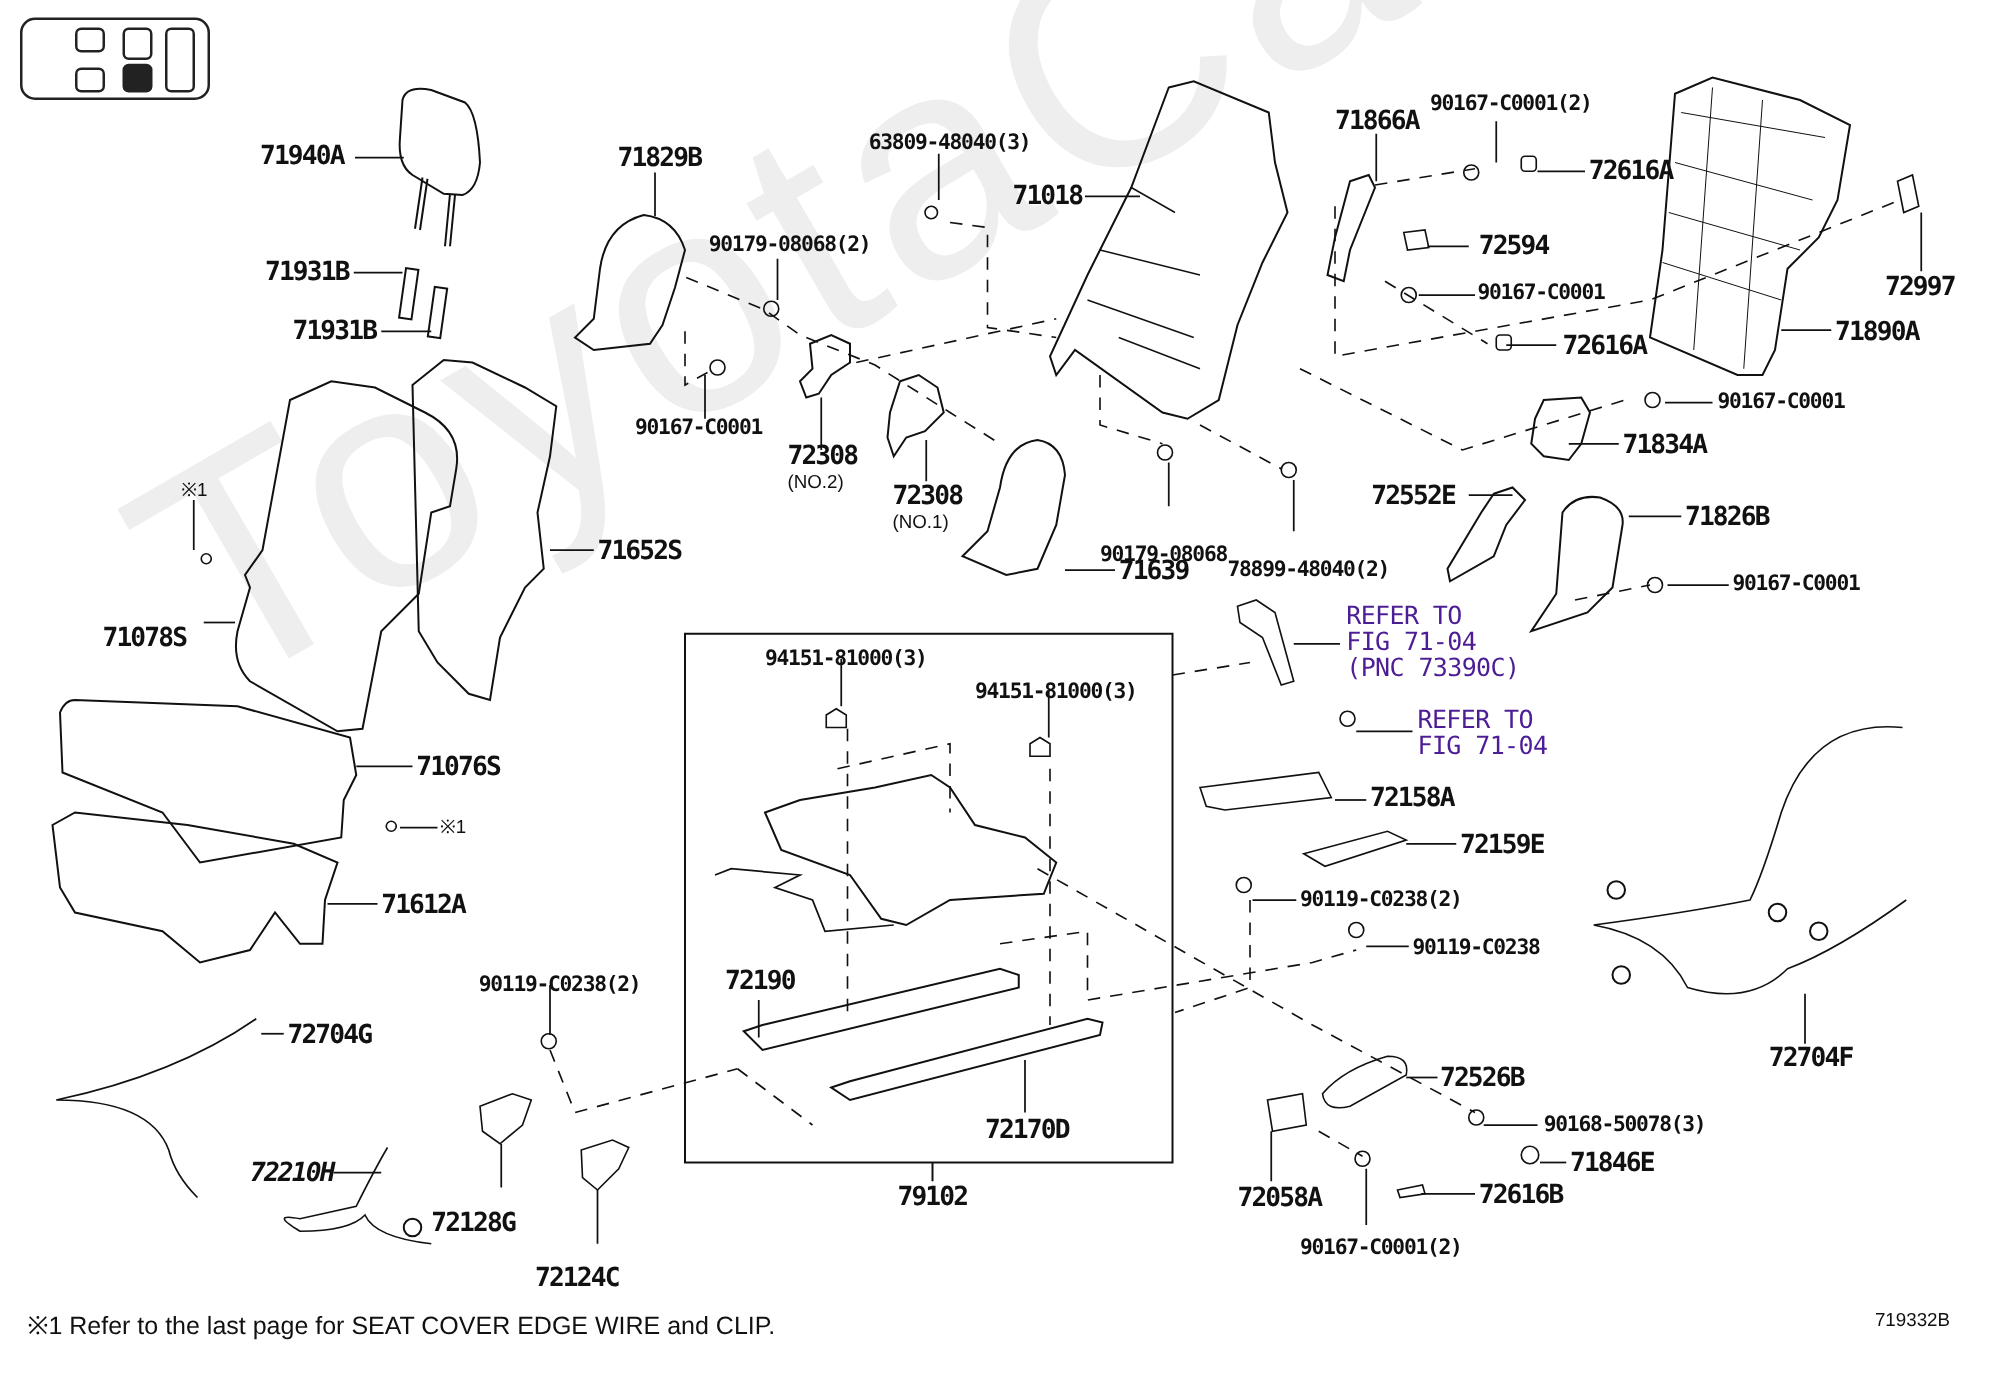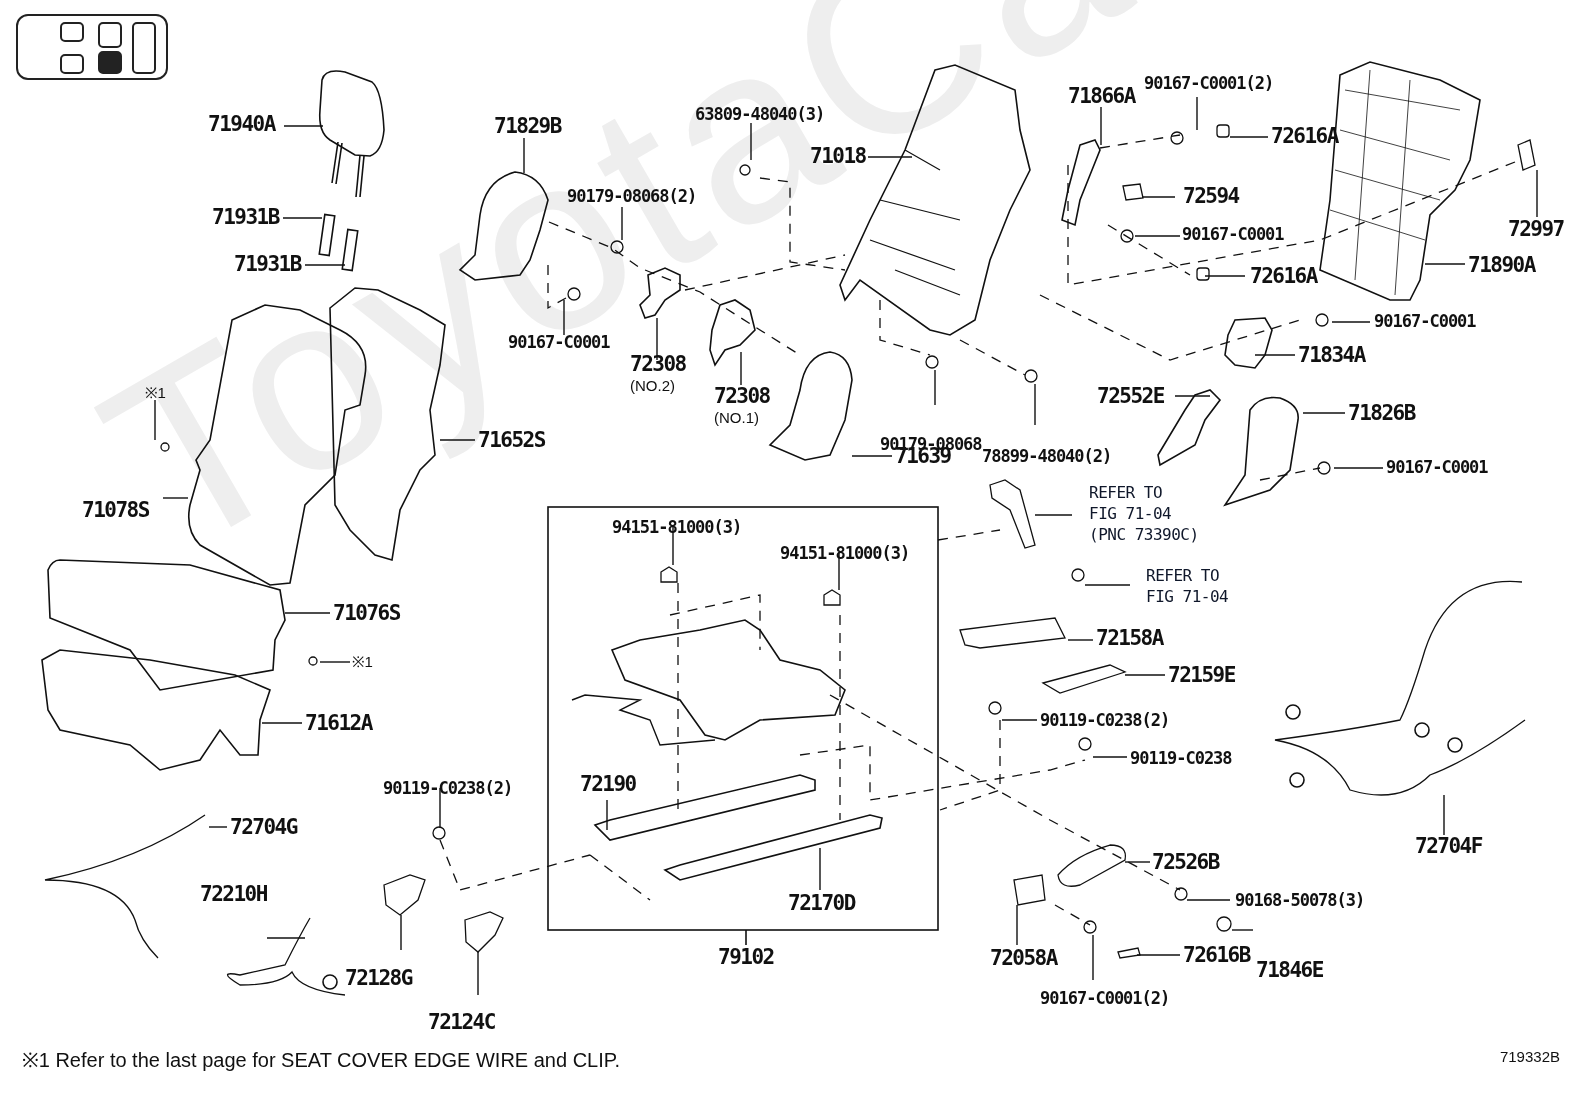--- a/index.html
+++ b/index.html
@@ -1,21 +1,21 @@
 <!DOCTYPE html>
 <html><head>
 <meta charset="utf-8">
 <style>
   html,body{margin:0;padding:0;background:#fff;}
   body{width:1592px;height:1099px;position:relative;overflow:hidden;font-family:"DejaVu Sans Mono","Liberation Mono",monospace;color:#111;}
   #art{position:absolute;left:0;top:0;width:1592px;height:1099px;}
   .lbl{position:absolute;font-family:"DejaVu Sans Mono","Liberation Mono",monospace;font-weight:bold;font-size:21px;letter-spacing:-1.5px;white-space:nowrap;line-height:1;color:#111;}
   .lbl.sm{font-size:17px;letter-spacing:-1px;}
   .lbl.note{font-weight:normal;font-size:15px;letter-spacing:0;font-family:"Liberation Sans",sans-serif;}
-  .refer{position:absolute;font-family:"DejaVu Sans Mono","Liberation Mono",monospace;font-size:16px;line-height:21px;letter-spacing:-0.5px;white-space:pre;color:#0f172a;margin-left:12px;}
+  .refer{position:absolute;font-family:"DejaVu Sans Mono","Liberation Mono",monospace;font-size:20px;line-height:21px;letter-spacing:-0.5px;white-space:pre;color:#4c1d95;}
   .footnote{position:absolute;left:22px;top:1046px;font-family:"Liberation Sans",sans-serif;font-size:20px;color:#111;}
   .figno{position:absolute;right:32px;top:1048px;font-family:"Liberation Sans",sans-serif;font-size:15px;color:#111;}
   .wm{position:absolute;left:60px;top:360px;font-family:"Liberation Sans",sans-serif;font-size:250px;color:#eee;transform:rotate(-30deg);transform-origin:0 0;white-space:nowrap;letter-spacing:8px;pointer-events:none;}
   .locator{position:absolute;left:16px;top:14px;width:152px;height:66px;border:2px solid #222;border-radius:12px;box-sizing:border-box;}
   .cell{position:absolute;border:2px solid #222;border-radius:5px;box-sizing:border-box;}
   .cell.on{background:#222;}
 </style>
 </head>
 <body>
 
@@ -237,26 +237,26 @@
 <div class="lbl sm" style="left:780px;top:545px;">94151-81000(3)</div>
 <div class="lbl" style="left:580px;top:774px;">72190</div>
 <div class="lbl" style="left:788px;top:893px;">72170D</div>
 <div class="lbl" style="left:718px;top:947px;">79102</div>
 <div class="lbl" style="left:1096px;top:628px;">72158A</div>
 <div class="lbl" style="left:1168px;top:665px;">72159E</div>
 <div class="lbl sm" style="left:1040px;top:712px;">90119-C0238(2)</div>
 <div class="lbl sm" style="left:1130px;top:750px;">90119-C0238</div>
 <div class="lbl sm" style="left:383px;top:780px;">90119-C0238(2)</div>
 <div class="lbl" style="left:230px;top:817px;">72704G</div>
-<div class="lbl" style="left:200px;top:884px;">72210H</div>
+<div class="lbl" style="left:200px;top:928px;font-style:italic;">72210H</div>
 <div class="lbl" style="left:345px;top:968px;">72128G</div>
 <div class="lbl" style="left:428px;top:1012px;">72124C</div>
 <div class="lbl" style="left:1152px;top:852px;">72526B</div>
 <div class="lbl sm" style="left:1235px;top:892px;">90168-50078(3)</div>
-<div class="lbl" style="left:1256px;top:920px;margin-top:40px;">71846E</div>
+<div class="lbl" style="left:1256px;top:920px;">71846E</div>
 <div class="lbl" style="left:990px;top:948px;">72058A</div>
 <div class="lbl" style="left:1183px;top:945px;">72616B</div>
 <div class="lbl sm" style="left:1040px;top:990px;">90167-C0001(2)</div>
 <div class="lbl" style="left:1415px;top:836px;">72704F</div>
 
 <div class="lbl note" style="left:145px;top:385px;">※1</div>
 <div class="lbl note" style="left:352px;top:654px;">※1</div>
 
 <div class="refer" style="left:1077px;top:482px;">REFER TO
 FIG 71-04

